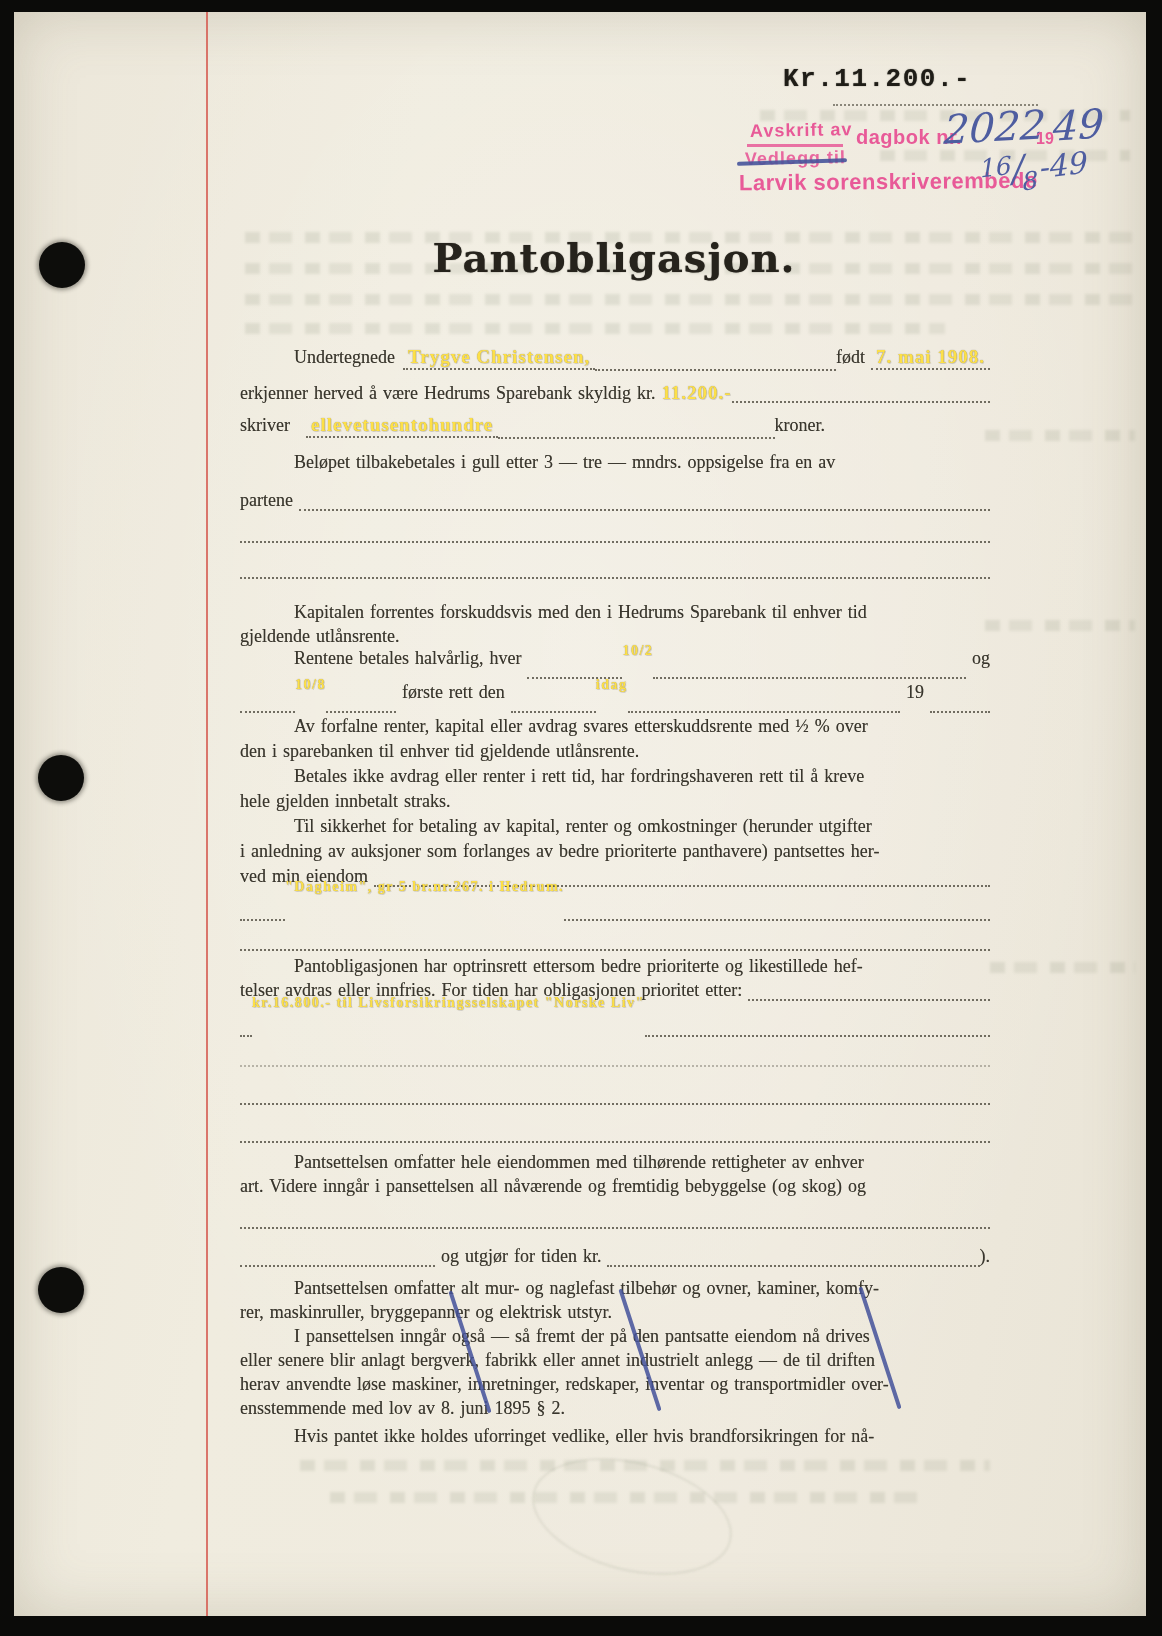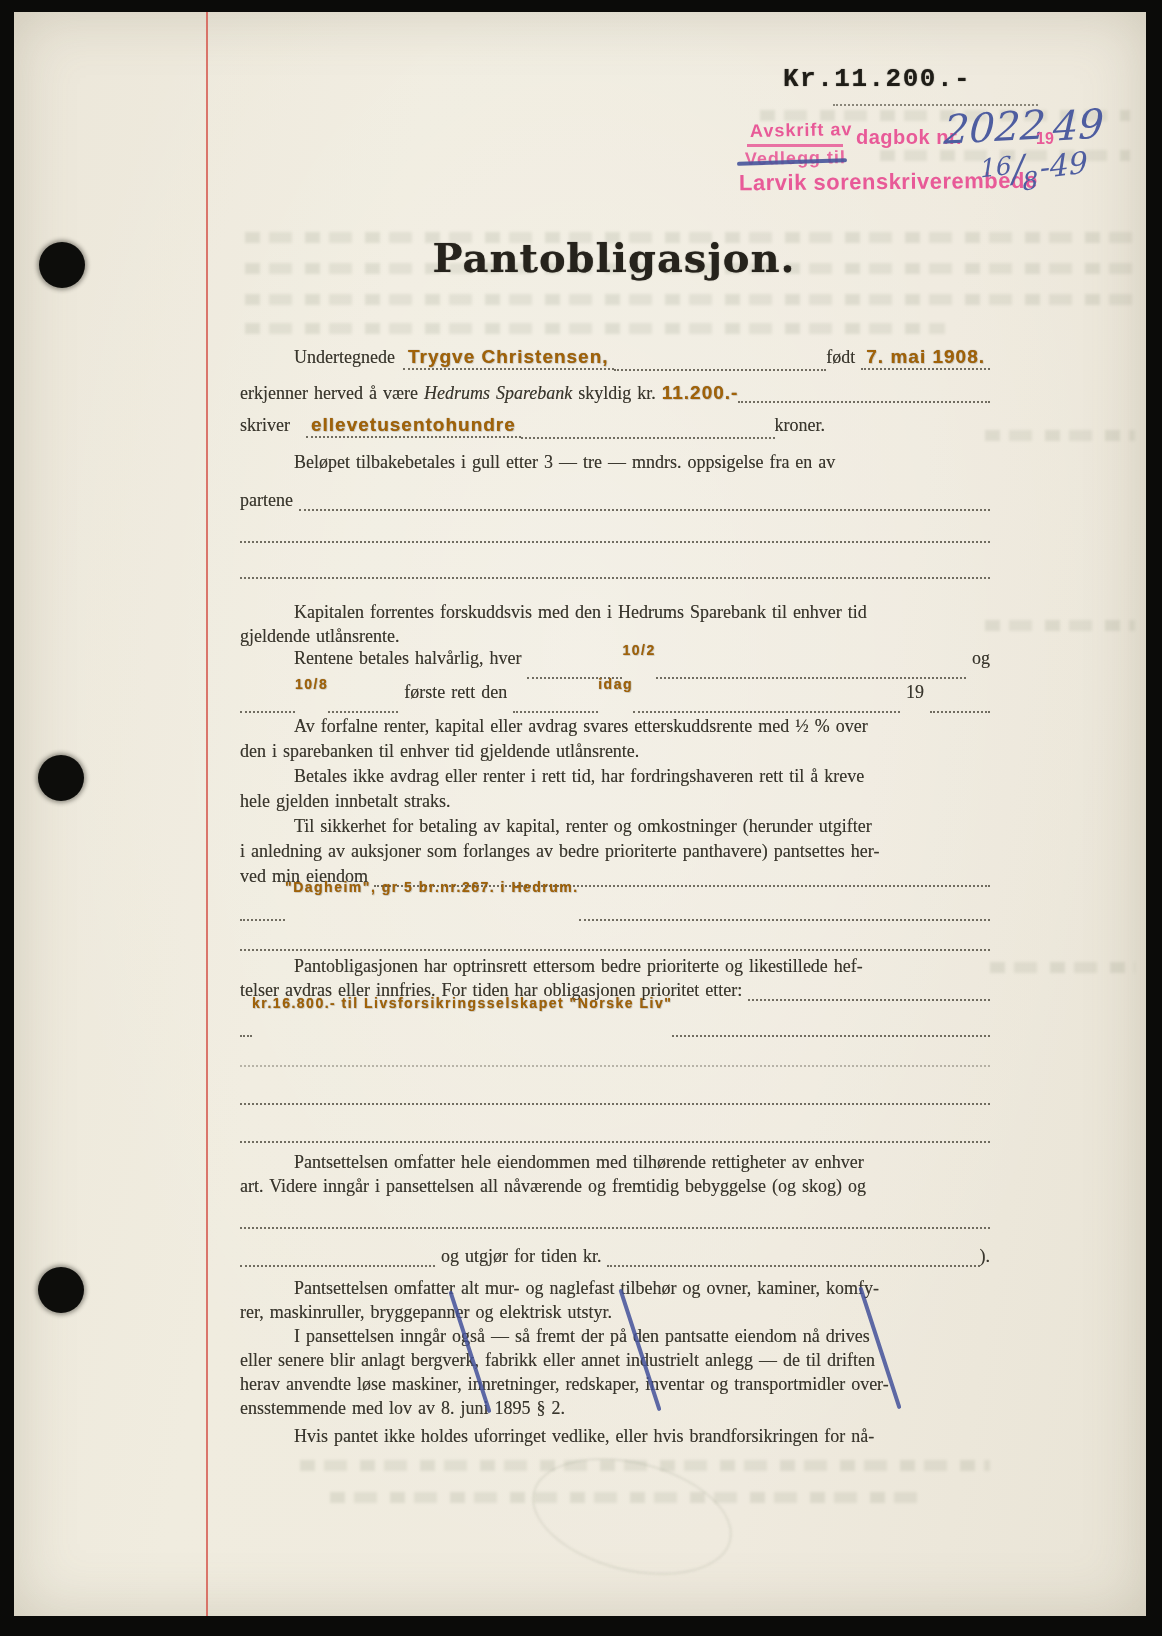--- a/index.html
+++ b/index.html
@@ -17,24 +17,24 @@
   .ghost{position:absolute;height:11px;filter:blur(1.8px);opacity:.3;
          background:repeating-linear-gradient(90deg, rgba(120,128,104,.5) 0 15px,
            transparent 15px 24px, rgba(120,128,104,.42) 24px 47px, transparent 47px 60px);}
   .ghost-oval{position:absolute;left:530px;top:1462px;width:200px;height:105px;
          border:2px solid rgba(115,122,100,.14);border-radius:50%;
          transform:rotate(14deg);filter:blur(1px);}
 
   
   .pr{font-family:"Liberation Serif",serif;font-size:18px;color:#39362d;
       word-spacing:1.5px;white-space:pre;text-shadow:0 0 .4px rgba(55,52,42,.5);}
-  .it{font-style:italic;text-align:center;}
+  .it{text-align:center;}
   
-  .tw{font-family:Liberation Sans, sans-serif;font-weight:bold;
-      font-size:19px;letter-spacing:1px;color:#a16207;white-space:pre;
+  .tw{font-family:Liberation Serif, serif;font-weight:bold;
+      font-size:19px;letter-spacing:1px;color:#fde047;white-space:pre;
       text-shadow:0 0 1px rgba(38,34,26,.55), 1px 1px 0 rgba(38,34,26,.12);text-align:center;}
   .tw.big{font-size:14px;letter-spacing:1.5px;}
   .tw.du{border-bottom:2.5px dotted rgba(70,66,54,.75);padding:0 5px;}
   .tw.raised{transform:translateY(-9px);}
   .lead{align-self:flex-end;margin-bottom:5px;height:0;
         border-bottom:2.5px dotted rgba(70,66,54,.75);}
   .grow{flex:1 1 10px;}
   .sp{flex:0 0 auto;}
   .row{position:absolute;left:240px;width:750px;display:flex;align-items:baseline;
        height:26px;}

